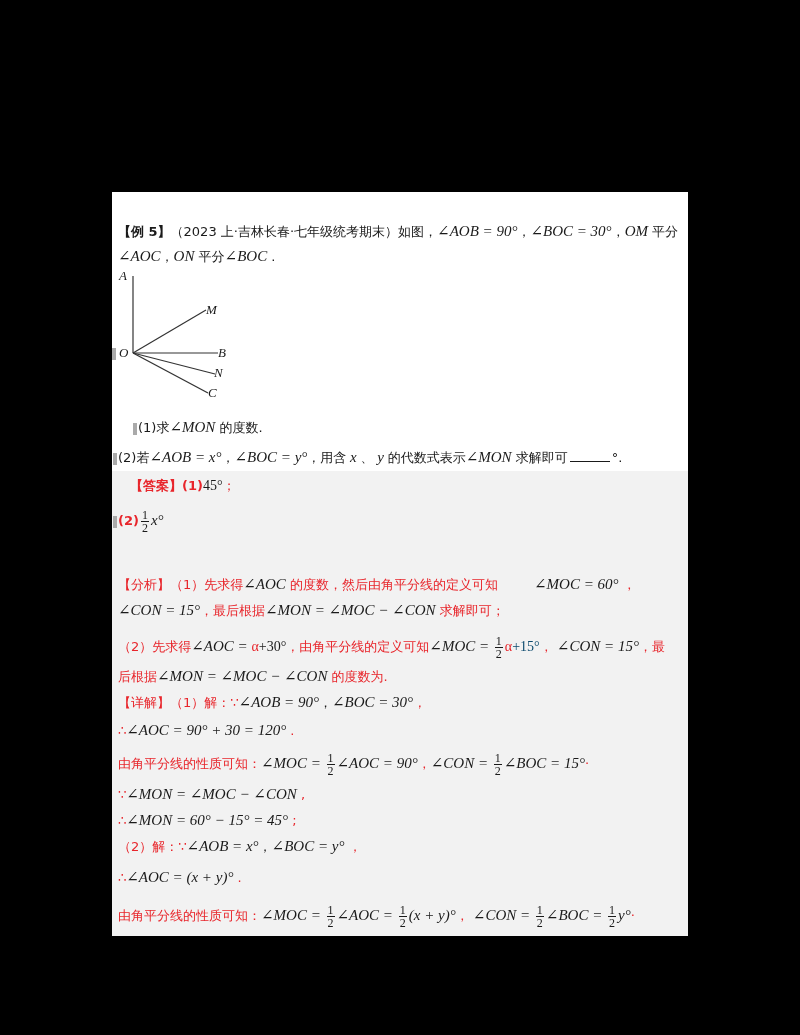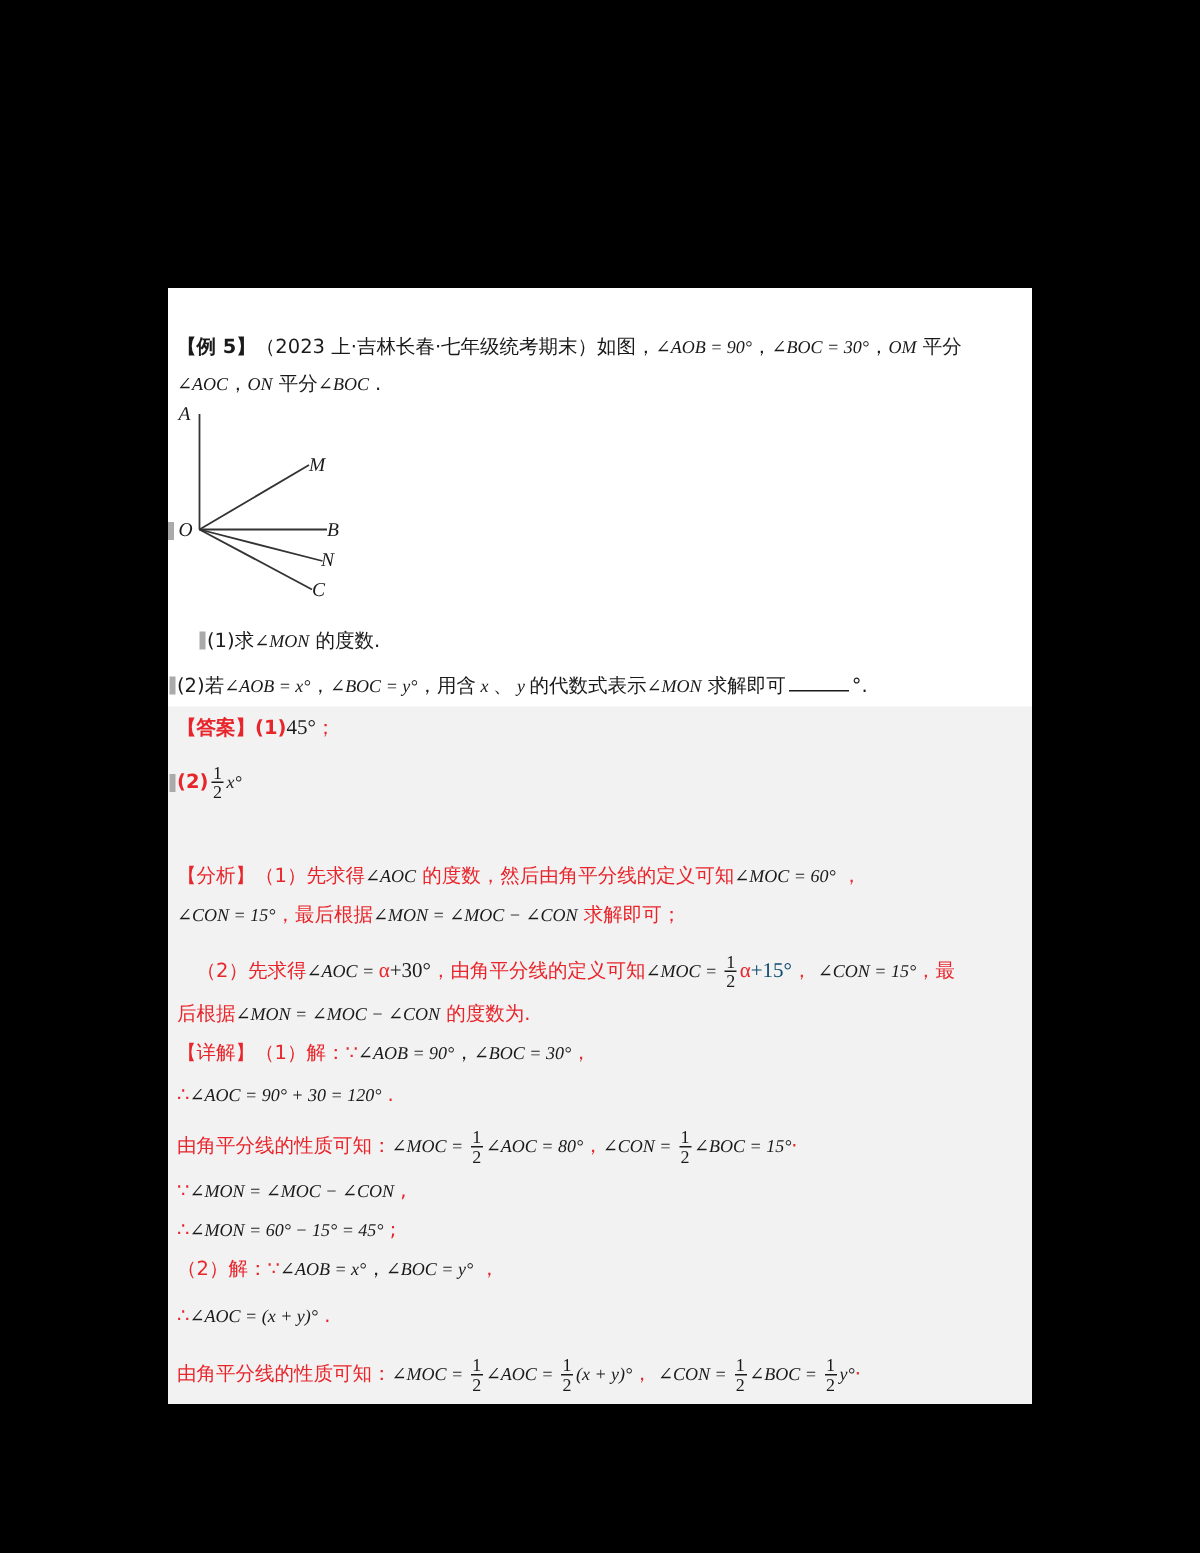--- a/index.html
+++ b/index.html
@@ -13,21 +13,21 @@
       background: #ffffff; overflow: hidden;
     }
     .gray {
       position: absolute; left: 0; top: 279px; width: 576px; height: 465px;
       background: #f2f2f2;
     }
     .line {
       position: absolute; left: 6px; white-space: nowrap;
       font-size: 13px; color: #1a1a1a; line-height: 18px;
     }
-    .m { font-family: "Liberation Serif", "DejaVu Serif", serif; font-style: italic; font-size: 12px; }
+    .m { font-family: "Liberation Serif", "DejaVu Serif", serif; font-style: italic; font-size: 15px; }
     .n { font-family: "Liberation Serif", "DejaVu Serif", serif; font-size: 14px; }
     .red { color: #e8252b; }
     .bold { font-weight: bold; }
     .frac {
       display: inline-flex; flex-direction: column; align-items: center;
       vertical-align: middle; font-family: "Liberation Serif", serif; font-size: 12px;
       line-height: 12px; margin: 0 2px;
     }
     .frac .num { border-bottom: 1px solid #1a1a1a; padding: 0 1px; }
     .marker {
@@ -72,57 +72,57 @@
 
   <div class="line" style="top:226px; left:1px;padding-left:20px;">
     <span class="marker"></span><span>(1)</span><span>求</span><span class="m">∠MON</span><span> 的度数.</span>
   </div>
   <div class="line" style="top:256px; left:1px;">
     <span class="marker"></span><span>(2)</span><span>若</span><span class="m">∠AOB = x°</span><span>，</span><span class="m">∠BOC = y°</span><span>，用含</span><span class="m"> x </span><span>、</span><span class="m"> y </span><span>的代数式表示</span><span class="m">∠MON</span><span> 求解即可</span><span class="blank"></span><span>°.</span>
   </div>
 
   <div class="gray">
 
-    <div class="line red" style="top:6px;">
+    <div class="line red" style="top:6px;margin-left:12px;">
       <span class="bold">【答案】</span><span class="bold">(1)</span><span class="n" style="color:#1a1a1a;">45°</span><span>；</span>
     </div>
     <div class="line red" style="top:38px; left:1px;">
       <span class="marker"></span><span class="bold">(2)</span><span class="frac" style="color:#1a1a1a;">
           <span class="num">1</span>
           <span>2</span>
         </span><span class="m" style="color:#1a1a1a;">x°</span>
     </div>
 
     <div class="line red" style="top:104px;">
-      <span>【分析】</span><span>（1）</span><span>先求得</span><span class="m" style="color:#1a1a1a;">∠AOC</span><span> 的度数，然后由角平分线的定义可知</span><span class="m" style="color:#1a1a1a;">∠MOC = 60°</span><span> ，</span>
+      <span>【分析】</span><span>（1）</span><span>先求得</span><span class="m" style="color:#1a1a1a;">∠AOC</span><span> 的度数，然后由角平分线的定义可知</span><span class="m" style="color:#1a1a1a;padding-left:36px;">∠MOC = 60°</span><span> ，</span>
     </div>
     <div class="line red" style="top:130px;">
       <span class="m" style="color:#1a1a1a;">∠CON = 15°</span><span>，最后根据</span><span class="m" style="color:#1a1a1a;">∠MON = ∠MOC − ∠CON</span><span> 求解即可；</span>
     </div>
-    <div class="line red" style="top:164px;margin-left:13px;">
+    <div class="line red" style="top:164px;">
       <span>（2）</span><span>先求得</span><span class="m" style="color:#1a1a1a;">∠AOC = </span><span class="n">α</span><span class="n" style="color:#1a1a1a;">+30°</span><span>，由角平分线的定义可知</span><span class="m" style="color:#1a1a1a;">∠MOC = </span><span class="frac" style="color:#1a1a1a;">
           <span class="num">1</span>
           <span>2</span>
         </span><span class="n">α</span><span class="n" style="color:#0c4a6e;">+15°</span><span>， </span><span class="m" style="color:#1a1a1a;">∠CON = 15°</span><span>，最</span>
     </div>
     <div class="line red" style="top:196px;">
       <span>后根据</span><span class="m" style="color:#1a1a1a;">∠MON = ∠MOC − ∠CON</span><span> 的度数为.</span>
     </div>
 
     <div class="line" style="top:222px;">
       <span class="red">【详解】</span><span class="red">（1）解：</span><span class="red">∵</span><span class="m">∠AOB = 90°</span><span>，</span><span class="m">∠BOC = 30°</span><span class="red">，</span>
     </div>
     <div class="line" style="top:250px;">
       <span class="red">∴</span><span class="m">∠AOC = 90° + 30 = 120°</span><span class="red"> .</span>
     </div>
     <div class="line" style="top:281px;">
       <span class="red">由角平分线的性质可知：</span><span class="m">∠MOC = </span><span class="frac">
           <span class="num">1</span>
           <span>2</span>
-        </span><span class="m">∠AOC = 80°</span><span class="red">，</span><span class="m">∠CON = </span><span class="frac">
+        </span><span class="m">∠AOC = 90°</span><span class="red">，</span><span class="m">∠CON = </span><span class="frac">
           <span class="num">1</span>
           <span>2</span>
         </span><span class="m">∠BOC = 15°</span><span class="red">·</span>
     </div>
     <div class="line" style="top:314px;">
       <span class="red">∵</span><span class="m">∠MON = ∠MOC − ∠CON</span><span class="red"> ,</span>
     </div>
     <div class="line" style="top:340px;">
       <span class="red">∴</span><span class="m">∠MON = 60° − 15° = 45°</span><span class="red"> ;</span>
     </div>

